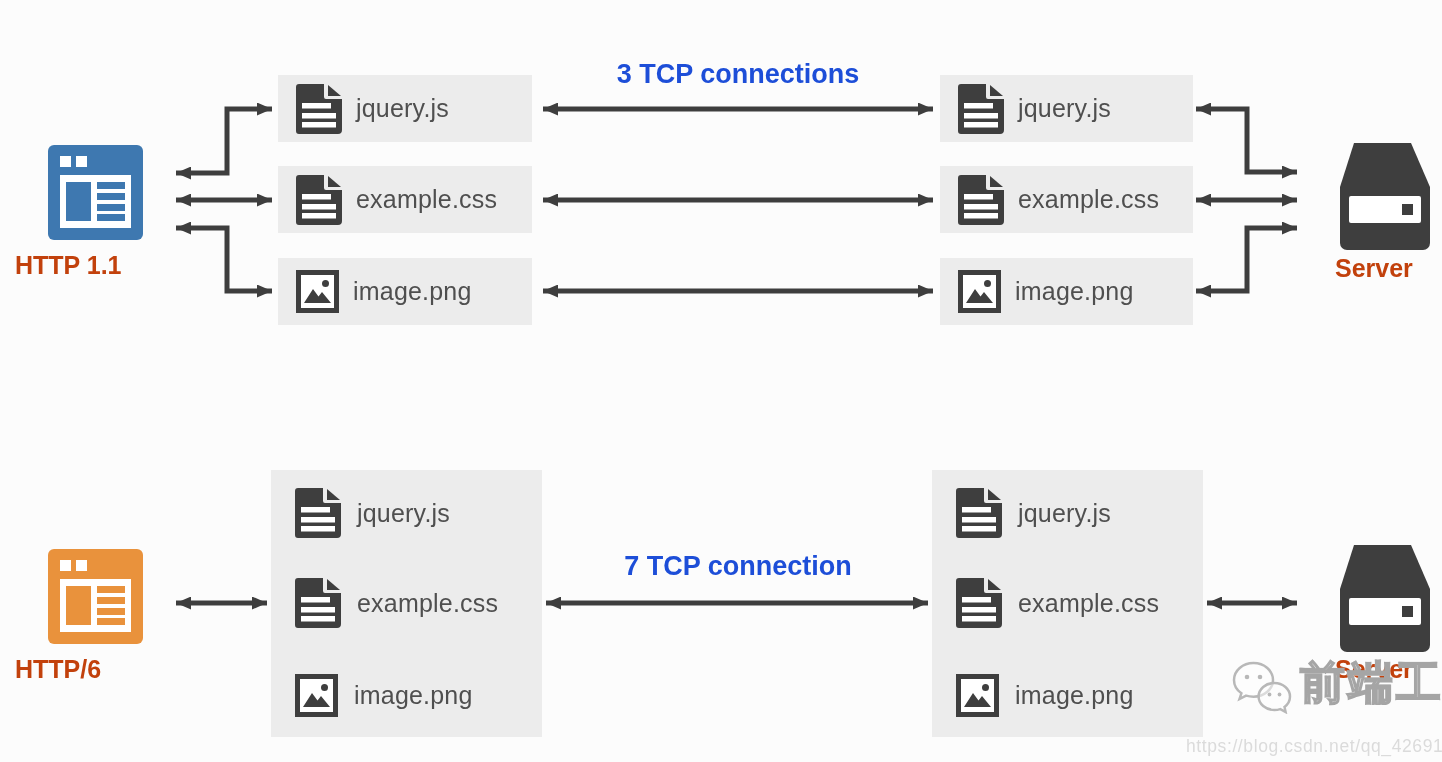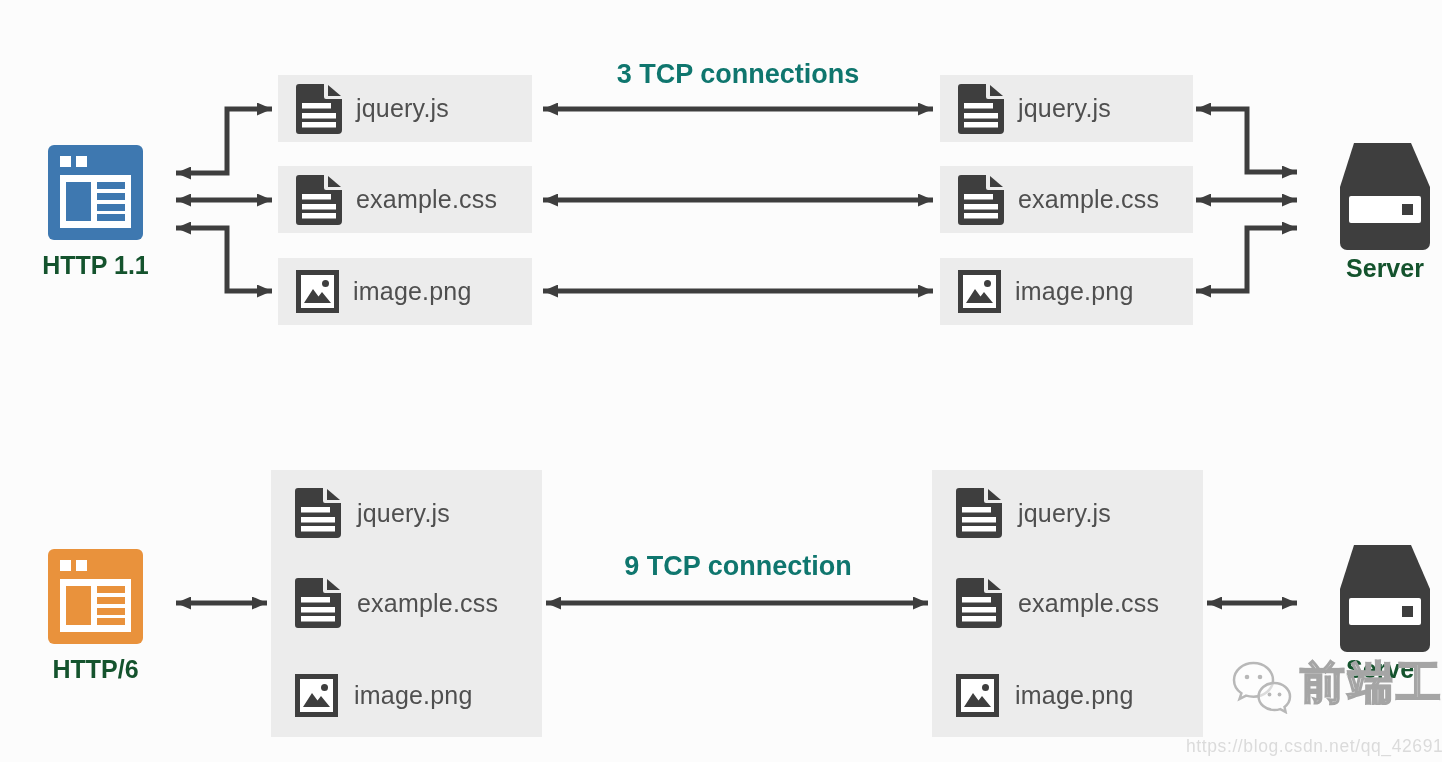--- a/index.html
+++ b/index.html
@@ -27,24 +27,24 @@
   .bigbox{
     position:absolute;background:var(--box-bg);
   }
   .bigrow{
     position:absolute;left:24px;display:flex;align-items:center;gap:16px;height:54px;
   }
   .fname{
     font-size:25px;font-weight:normal;color:var(--file-text);letter-spacing:0.2px;white-space:nowrap;
   }
   .caption{
-    position:absolute;text-align:center;font-size:25px;font-weight:bold;color:#14532d;white-space:nowrap;
+    position:absolute;text-align:left;font-size:25px;font-weight:bold;color:#c2410c;white-space:nowrap;
   }
   .tcp-label{
-    position:absolute;text-align:center;font-size:27px;font-weight:bold;color:#0f766e;white-space:nowrap;
+    position:absolute;text-align:center;font-size:27px;font-weight:bold;color:#1d4ed8;white-space:nowrap;
   }
   .icon-dark{color:var(--ink);}
   .icon-http11{color:var(--http11-accent);}
   .icon-http2{color:var(--http2-accent);}
   svg.fi{display:block;flex:0 0 auto;}
   #arrow-layer{position:absolute;left:0;top:0;pointer-events:none;}
   #arrow-layer .ln{stroke:var(--ink);stroke-width:5;fill:none;}
   
   .wm-brand{
     position:absolute;font-size:45px;font-weight:bold;letter-spacing:3px;line-height:1;
@@ -180,21 +180,21 @@
         <span class="fname">example.css</span>
       </div>
       <div class="bigrow" style="top:198px">
         <svg class="fi icon-dark" width="43" height="43">
             <use href="#sym-file-image"></use>
           </svg>
         <span class="fname">image.png</span>
       </div>
     </div>
 
-    <div class="tcp-label" style="left:545px;top:551px;width:386px">9 TCP connection</div>
+    <div class="tcp-label" style="left:545px;top:551px;width:386px">7 TCP connection</div>
 
     <div class="bigbox" style="left:932px;top:470px;width:271px;height:267px">
       <div class="bigrow" style="top:16px">
         <svg class="fi icon-dark" width="46" height="50">
             <use href="#sym-file-text"></use>
           </svg>
         <span class="fname">jquery.js</span>
       </div>
       <div class="bigrow" style="top:106px">
         <svg class="fi icon-dark" width="46" height="50">

